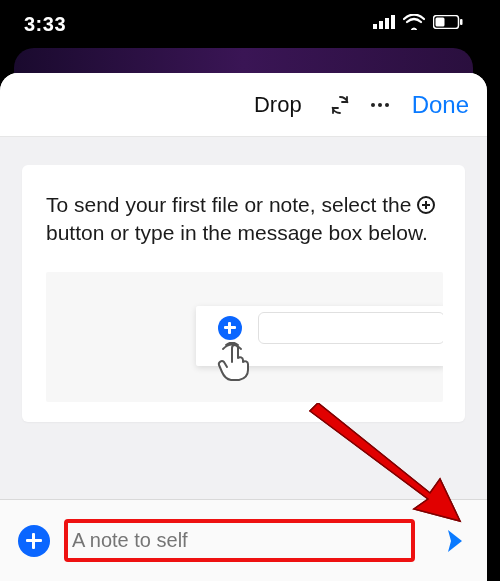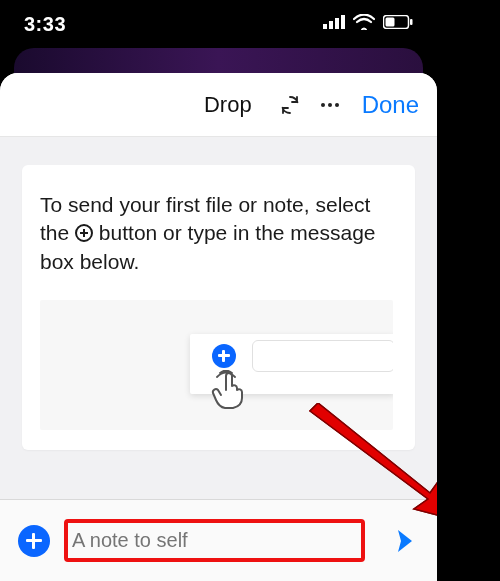--- a/index.html
+++ b/index.html
@@ -1,34 +1,34 @@
 <!DOCTYPE html>
 <html><head>
 <meta charset="utf-8">
 <style>
   * { box-sizing: border-box; margin: 0; padding: 0; }
   html, body { width: 500px; height: 581px; overflow: hidden; font-family: -apple-system, Helvetica, Arial, sans-serif; background:#000; }
-  .screen { width:437px; height:581px; background:#000; position:relative; }
+  .screen { width:487px; height:581px; background:#000; position:relative; }
 
   .status-bar { height:48px; display:flex; align-items:center; justify-content:space-between; padding:0 24px; color:#fff; }
   .status-time { font-size:20px; font-weight:700; letter-spacing:0.5px; }
   .status-icons { display:flex; align-items:center; gap:8px; }
 
   .purple-strip { height:30px; background:linear-gradient(90deg,#1a0a2e 0%,#3a1555 50%,#2a0f3e 100%); margin:0 14px; border-radius:20px 20px 0 0; }
 
   .sheet { position:absolute; top:73px; left:0; right:0; bottom:0; background:#f1f1f3; border-radius:18px 18px 0 0; overflow:hidden; }
 
   .nav { height:64px; background:#fff; display:flex; align-items:center; padding:0 18px; border-bottom:1px solid #e6e6e6; }
   .nav-spacer { flex:1; }
   .nav-title { font-size:22px; font-weight:400; color:#111; }
   .nav-icon { width:40px; display:flex; align-items:center; justify-content:center; color:#222; }
   .nav-done { font-size:24px; font-weight:400; color:#0a7aff; margin-left:12px; }
 
   .content { padding:28px 22px 0 22px; }
-  .card { background:#fff; border-radius:6px; padding:26px 22px 20px 18px; box-shadow:0 1px 2px rgba(0,0,0,0.04); }
+  .card { background:#fff; border-radius:6px; padding:26px 22px 20px 24px; box-shadow:0 1px 2px rgba(0,0,0,0.04); }
   .instruction { font-size:21px; line-height:1.35; color:#1b1b1b; font-weight:400; }
   .plus-inline { display:inline-block; width:18px; height:18px; border:2px solid #1b1b1b; border-radius:50%; position:relative; vertical-align:-2px; }
   .plus-inline::before, .plus-inline::after { content:""; position:absolute; background:#1b1b1b; }
   .plus-inline::before { left:3px; right:3px; top:6px; height:2px; }
   .plus-inline::after  { top:3px; bottom:3px; left:6px; width:2px; }
 
   .illus { margin-top:24px; height:130px; position:relative; background:#f7f7f7; border-radius:2px; overflow:hidden; }
   .illus-panel { position:absolute; left:150px; top:34px; right:-2px; height:60px; background:#fff; box-shadow:0 2px 6px rgba(0,0,0,0.12); border-radius:2px; }
   .illus-plus { position:absolute; left:172px; top:44px; width:24px; height:24px; background:#0a66ff; border-radius:50%; }
   .illus-plus::before, .illus-plus::after { content:""; position:absolute; background:#fff; border-radius:1px; }

